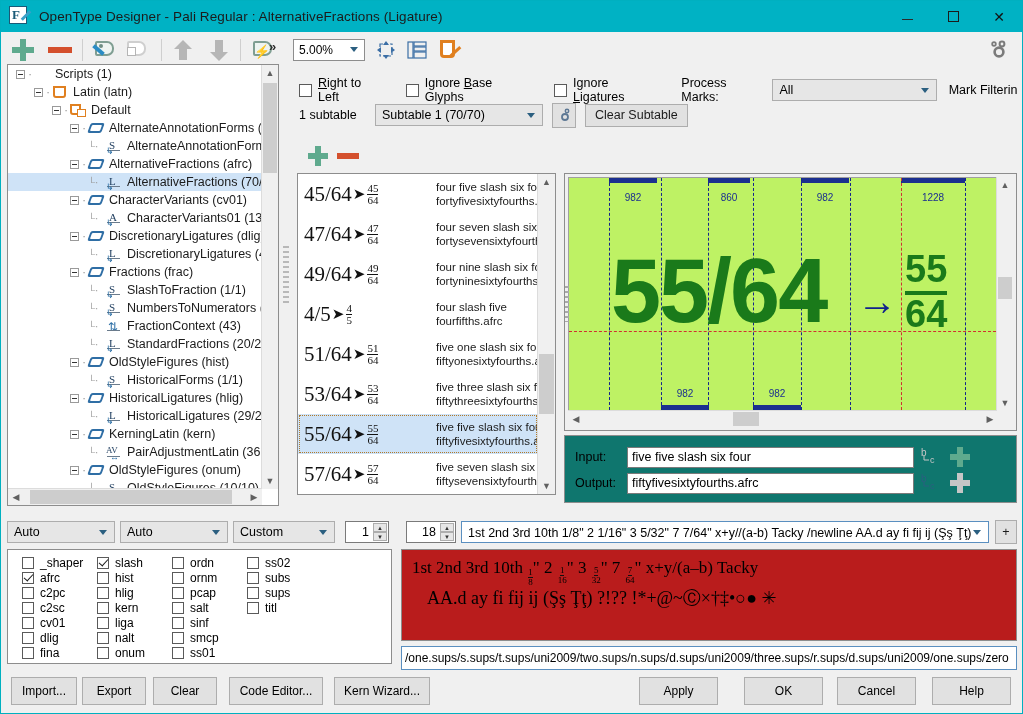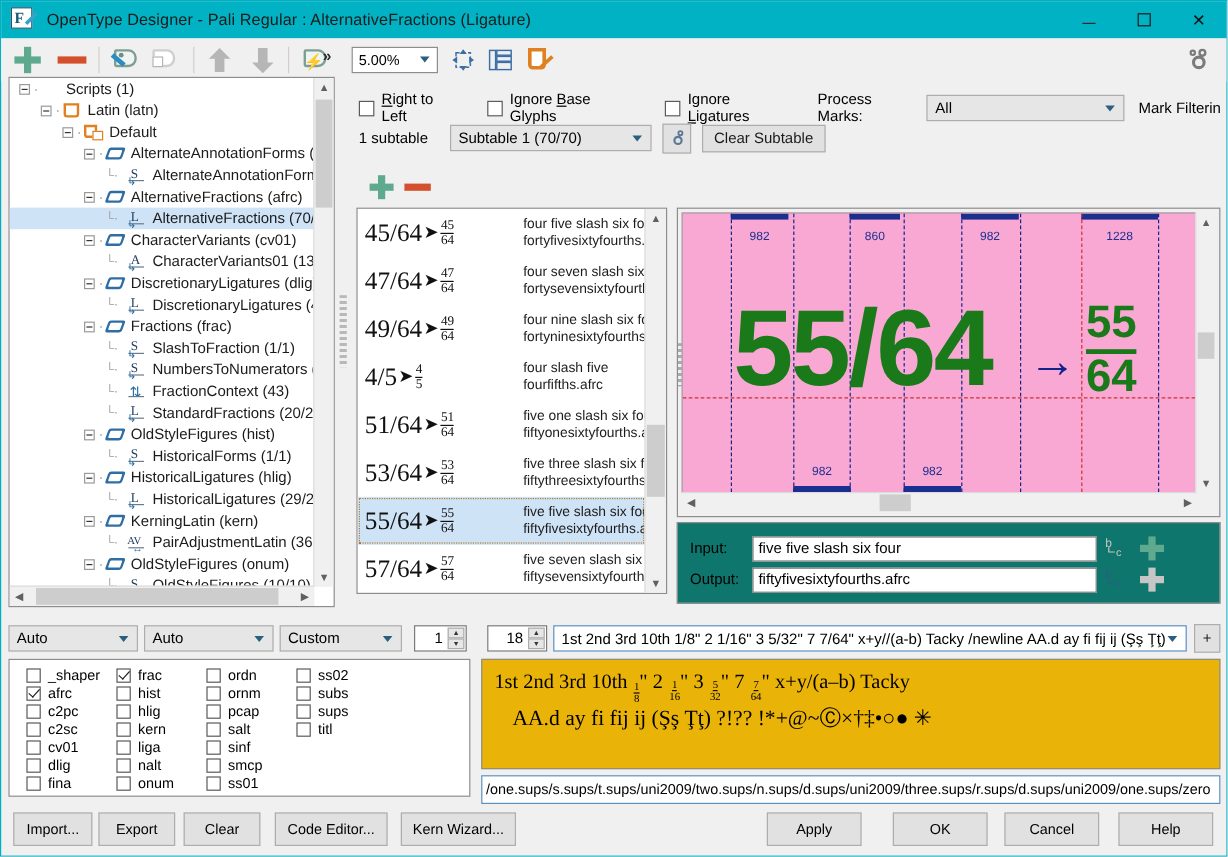--- a/index.html
+++ b/index.html
@@ -114,21 +114,21 @@
   .ligrow.sel{background:#cfe3f7;outline:1px dotted #b07a2a;outline-offset:-2px;}
   .lig-glyphs{font-family:"Liberation Serif",serif;font-size:21px;color:#111;display:flex;align-items:center;width:132px;flex:none;}
   .lig-arrow{color:#111;font-size:15px;margin:0 1px 0 1px;line-height:1;}
   .frac{display:inline-flex;flex-direction:column;align-items:center;font-size:11px;line-height:1.0;margin-left:1px;}
   .frac .num{border-bottom:1.3px solid #111;padding:0 0 0px 0;}
   .lig-text{font-size:11.5px;line-height:14px;color:#1b1b1b;white-space:nowrap;overflow:hidden;}
 
   
   .preview{position:absolute;left:563px;top:172px;width:453px;height:258px;background:#f0f0f0;
            border:1px solid #8d8d8d;box-sizing:border-box;}
-  .prev-canvas{position:absolute;left:3px;top:3px;right:19px;bottom:19px;background:#f9a8d4;border:1px solid #a0a0a0;
+  .prev-canvas{position:absolute;left:3px;top:3px;right:19px;bottom:19px;background:#bef264;border:1px solid #a0a0a0;
                box-sizing:border-box;overflow:hidden;}
   .adv-bar{position:absolute;height:5px;background:#1b2f8f;}
   .adv-num{position:absolute;font-size:10px;color:#1b2f8f;text-align:center;}
   .vline{position:absolute;top:0;bottom:0;width:0;border-left:1px dashed #15258c;}
   .baseline{position:absolute;left:0;right:0;height:0;border-top:1px dashed #d03030;}
   .bigglyph{position:absolute;font-family:"Liberation Sans",sans-serif;font-weight:bold;
             color:#1a7a1a;font-size:90px;line-height:1;letter-spacing:-2px;}
   .bigarrow{position:absolute;color:#11228c;font-size:40px;line-height:1;font-weight:bold;}
   .outfrac{position:absolute;display:flex;flex-direction:column;align-items:center;
            color:#1a7a1a;font-weight:bold;font-size:38px;line-height:1.05;}
@@ -158,21 +158,21 @@
   .spin .arrows{position:absolute;right:1px;top:1px;width:14px;height:18px;display:flex;flex-direction:column;}
   .spin .arrows div{flex:1;border:1px solid #adadad;background:#e6e6e6;display:flex;align-items:center;justify-content:center;font-size:6px;color:#333;box-sizing:border-box;}
 
   .featbox{position:absolute;left:6px;top:548px;width:385px;height:115px;background:#fff;border:1px solid #8d8d8d;box-sizing:border-box;}
   .featcol{position:absolute;top:5px;}
   .featitem{height:15px;display:flex;align-items:center;margin-bottom:0px;}
   .featitem .cb{width:12px;height:12px;border:1px solid #5a5a5a;background:#fff;box-sizing:border-box;position:relative;flex:none;}
   .featitem .cb.on::after{content:"";position:absolute;left:2.5px;top:-0.5px;width:4px;height:8px;border:solid #1b1b1b;border-width:0 1.5px 1.5px 0;transform:rotate(42deg);}
   .featitem span{margin-left:6px;font-size:12px;}
 
-  .textprev{position:absolute;left:400px;top:548px;width:616px;height:92px;background:#eab308;border:1px solid #8d8d8d;box-sizing:border-box;overflow:hidden;}
+  .textprev{position:absolute;left:400px;top:548px;width:616px;height:92px;background:#b91c1c;border:1px solid #8d8d8d;box-sizing:border-box;overflow:hidden;}
   .tp-line1{position:absolute;left:10px;top:8px;font-family:"Liberation Serif",serif;font-size:17px;white-space:nowrap;}
   .tp-line2{position:absolute;left:25px;top:36px;font-family:"Liberation Serif",serif;font-size:18px;white-space:nowrap;}
   .glyphline{position:absolute;left:400px;top:645px;width:616px;height:24px;background:#fff;border:1px solid #5a8fc0;box-sizing:border-box;
              display:flex;align-items:center;padding-left:3px;font-size:12px;white-space:nowrap;overflow:hidden;}
 
   .btnrow{position:absolute;left:0;top:676px;right:0;height:34px;}
   .bbtn{position:absolute;top:0;height:28px;border:1px solid #adadad;background:#e1e1e1;
         display:flex;align-items:center;justify-content:center;box-sizing:border-box;font-size:12px;}
 </style>
 </head>
@@ -800,21 +800,21 @@
           <span>dlig</span>
         </div>
         <div class="featitem">
           <span class="cb"></span>
           <span>fina</span>
         </div>
       </div>
     <div class="featcol" id="fcol1" style="left:83px;">
         <div class="featitem">
           <span class="cb on"></span>
-          <span>frac</span>
+          <span>slash</span>
         </div>
         <div class="featitem">
           <span class="cb"></span>
           <span>hist</span>
         </div>
         <div class="featitem">
           <span class="cb"></span>
           <span>hlig</span>
         </div>
         <div class="featitem">

